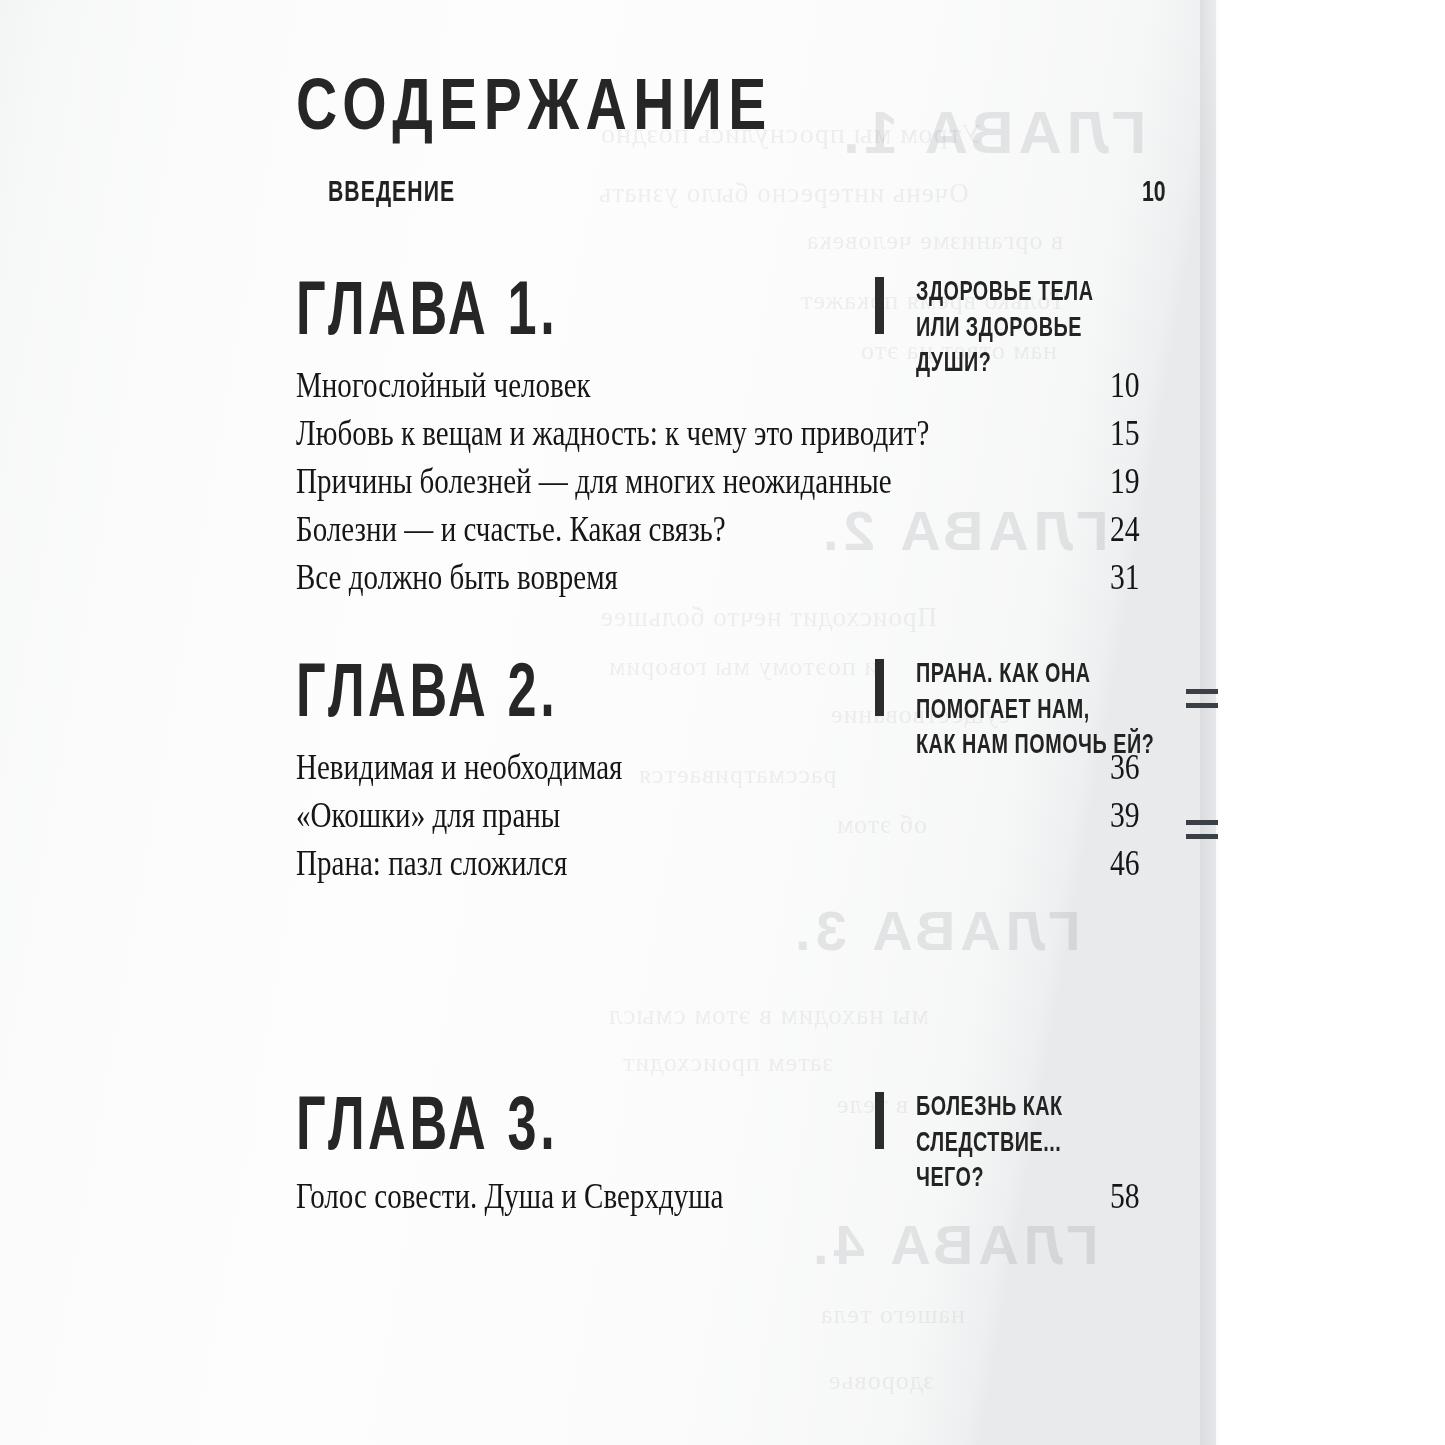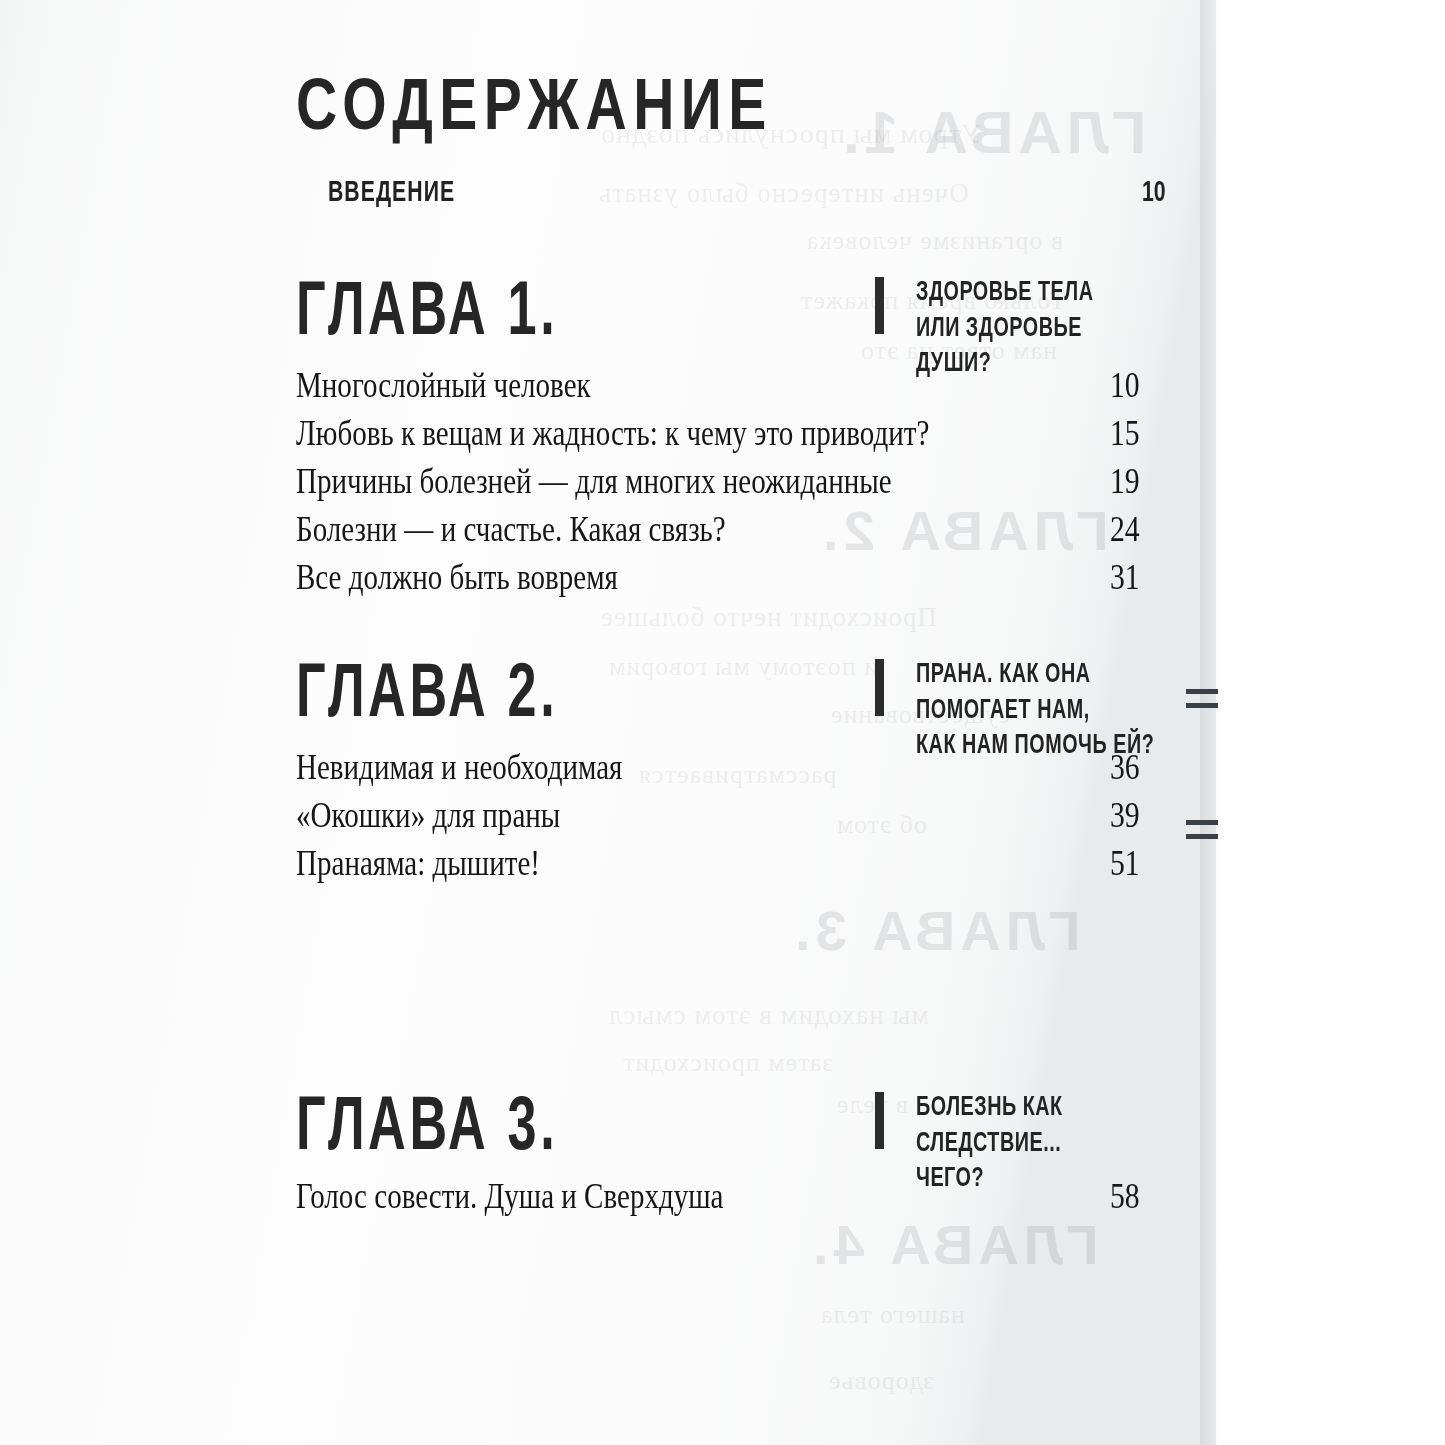--- a/index.html
+++ b/index.html
@@ -299,22 +299,22 @@
       <div class="toc-list" style="top:92px;">
         <div class="toc-row">
           <span class="toc-text">Невидимая и необходимая</span>
           <span class="toc-page top">36</span>
         </div>
         <div class="toc-row">
           <span class="toc-text">«Окошки» для праны</span>
           <span class="toc-page top">39</span>
         </div>
         <div class="toc-row">
-          <span class="toc-text">Пранаяма: дышите!</span>
-          <span class="toc-page top">51</span>
+          <span class="toc-text">Прана: пазл сложился</span>
+          <span class="toc-page top">46</span>
         </div>
       </div>
     </section>
 
     <section class="chapter" style="top:1083px;">
       <div class="chapter-head">
         <span class="chapter-no">ГЛАВА 3.</span>
         <span class="chapter-bar" style="left:579px;"></span>
         <span class="chapter-sub" style="left:620px;">БОЛЕЗНЬ КАК СЛЕДСТВИЕ...
 ЧЕГО?</span>

